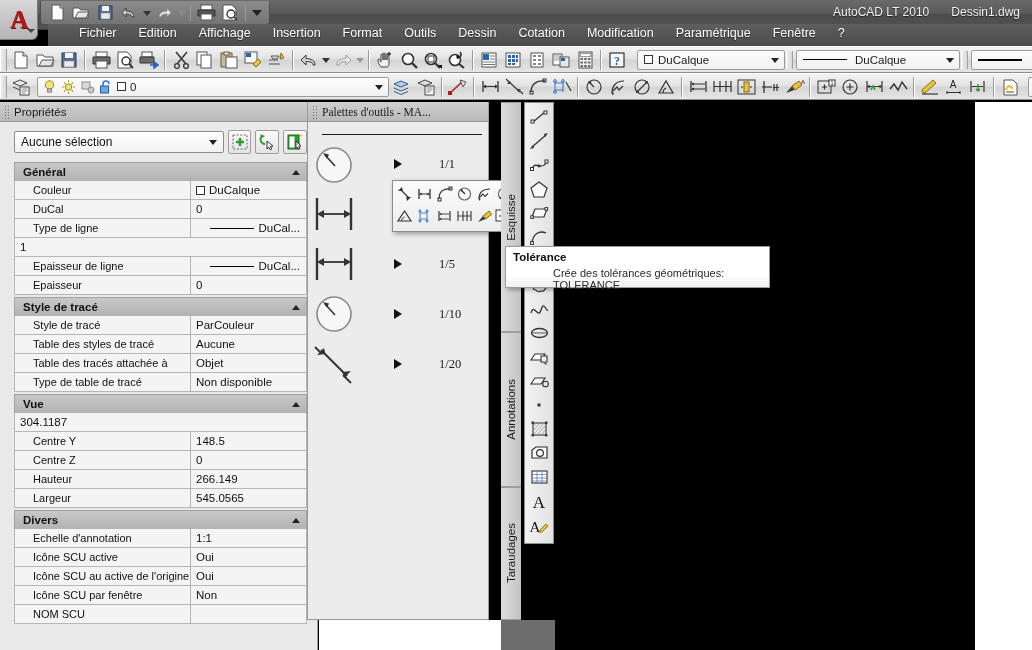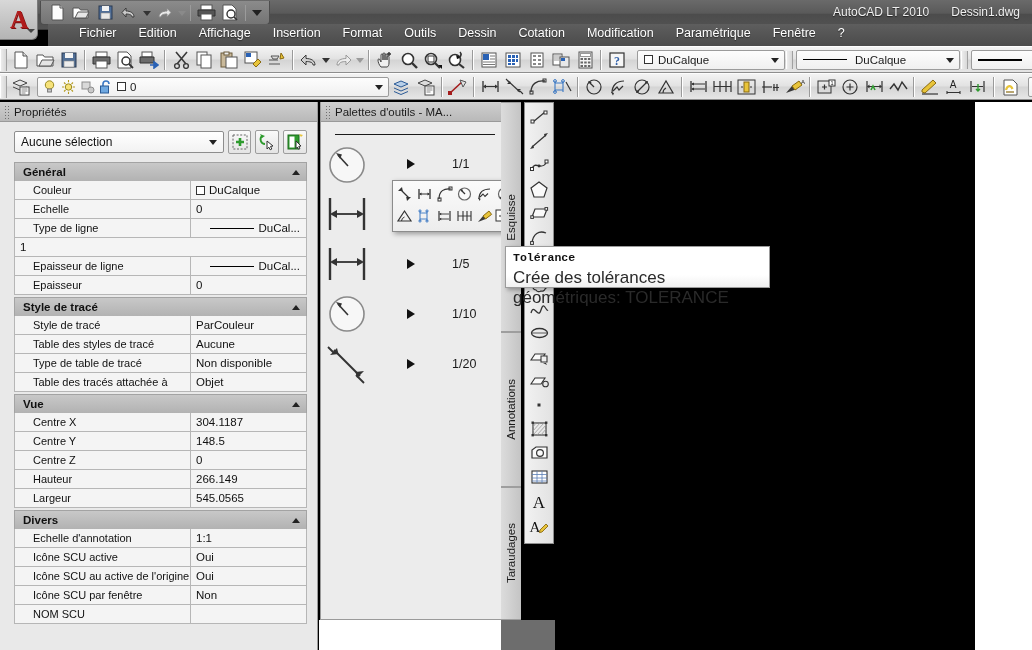--- a/index.html
+++ b/index.html
@@ -180,23 +180,23 @@
   }
   .prow .pval {
     flex: 1; padding-left: 5px; display: flex; align-items: center; gap: 4px;
     font-size: 11.5px; color: #111; background: #f4f4f4;
   }
   .sw { width: 9px; height: 9px; border: 1px solid #333; background: #fff; flex:0 0 auto;}
   .lineglyph { display:inline-block; width: 44px; height:1px; background:#000; }
 
   
   #toolpal {
-    position: absolute; left: 320px; top: 102px; width: 182px; height: 518px;
+    position: absolute; left: 307px; top: 102px; width: 182px; height: 518px;
     background: #ececec;
-    border: 1px solid #9a9a9a; border-top: none;
+    border: 1px solid #9a9a9a; border-top: none; font-family: Liberation Serif, serif;
   }
   #toolpal-title {
     height: 20px;
     background: linear-gradient(to bottom,#cfcfcf,#b9b9b9);
     border-bottom: 1px solid #9a9a9a;
     display: flex; align-items: center;
     font-size: 11.5px; color: #1a1a1a; padding-left: 4px;
   }
   #toolpal-body { position: relative; padding-top: 6px; }
   #toolpal-rule {
@@ -269,22 +269,22 @@
   }
 
   
   #tooltip {
     position: absolute; left: 505px; top: 246px; width: 265px; height: 42px;
     background: linear-gradient(to bottom,#ffffff 0%,#ffffff 70%,#f0f0f0 100%);
     border: 1px solid #9b9b9b;
     box-shadow: 2px 2px 4px rgba(0,0,0,0.3);
     padding: 4px 7px;
   }
-  #tooltip .tt-title { font-size: 11.5px; font-weight: bold; color: #111; font-family: Liberation Mono, monospace; }
-  #tooltip .tt-desc { font-size: 17px; color: #2a2a2a; margin-top: 4px; }
+  #tooltip .tt-title { font-size: 11.5px; font-weight: bold; color: #111; }
+  #tooltip .tt-desc { font-size: 11px; color: #2a2a2a; margin-top: 4px; margin-left: 40px; }
 
   svg { display: block; }
 </style>
 </head>
 <body>
 
 <div id="app">
 
   <div id="titlebar">
     <div id="qat">
@@ -859,21 +859,21 @@
         <span class="tri"></span>
       </div>
       <div class="prow">
         <div class="pname">Couleur</div>
         <div class="pval">
           <span class="sw"></span>
           <span>DuCalque</span>
         </div>
       </div>
       <div class="prow">
-        <div class="pname">Echelle</div>
+        <div class="pname">DuCal</div>
         <div class="pval">
             <span>0</span>
           </div>
       </div>
       <div class="prow">
         <div class="pname">Type de ligne</div>
         <div class="pval" style="justify-content:flex-end;padding-right:6px;">
           <span class="lineglyph"></span>
           <span>DuCal...</span>
         </div>
@@ -907,38 +907,37 @@
             <span>ParCouleur</span>
           </div>
       </div>
       <div class="prow">
         <div class="pname">Table des styles de tracé</div>
         <div class="pval">
             <span>Aucune</span>
           </div>
       </div>
       <div class="prow">
+        <div class="pname">Table des tracés attachée à</div>
+        <div class="pval">
+            <span>Objet</span>
+          </div>
+      </div>
+      <div class="prow">
         <div class="pname">Type de table de tracé</div>
         <div class="pval">
             <span>Non disponible</span>
-          </div>
-      </div>
-      <div class="prow">
-        <div class="pname">Table des tracés attachée à</div>
-        <div class="pval">
-            <span>Objet</span>
           </div>
       </div>
 
       <div class="grp-header" style="margin-top:2px;">
         <span>Vue</span>
         <span class="tri"></span>
       </div>
       <div class="prow">
-        <div class="pname">Centre X</div>
         <div class="pval">
             <span>304.1187</span>
           </div>
       </div>
       <div class="prow">
         <div class="pname">Centre Y</div>
         <div class="pval">
             <span>148.5</span>
           </div>
       </div>

